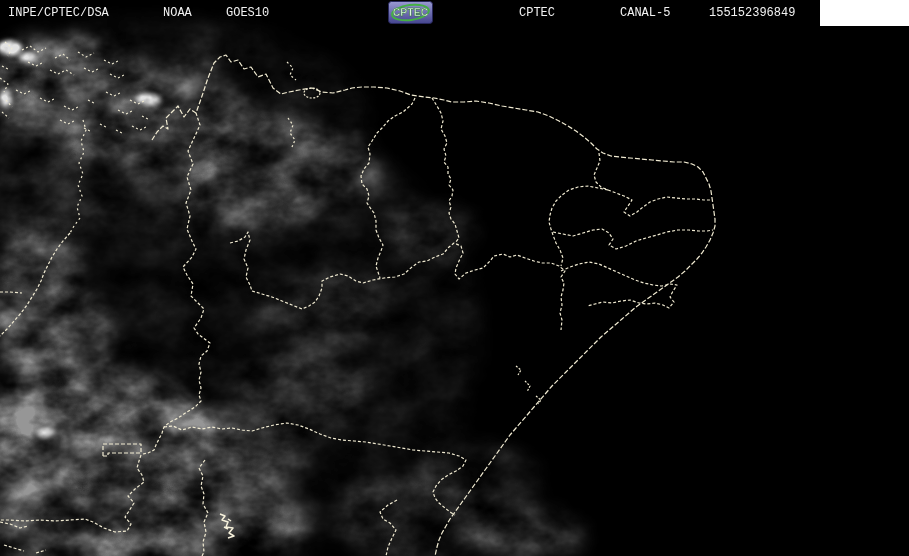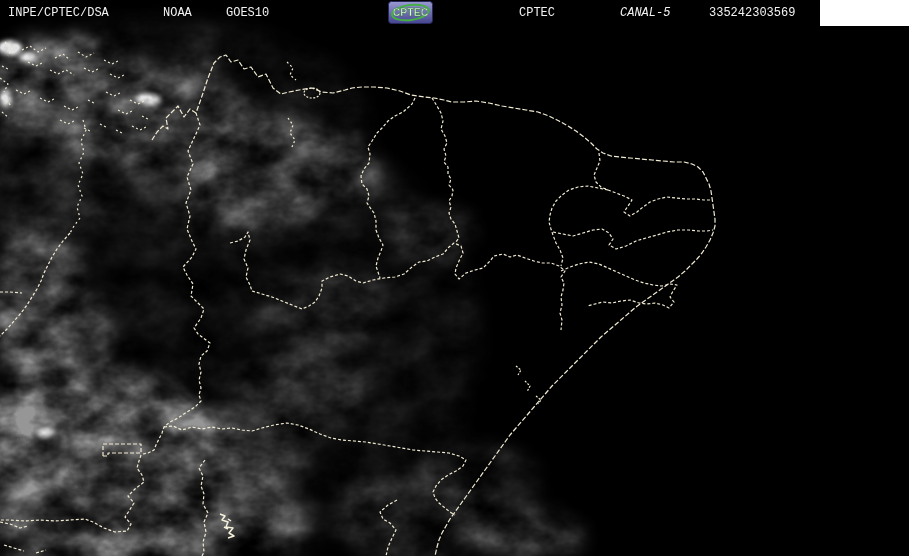--- a/index.html
+++ b/index.html
@@ -5,21 +5,21 @@
   html,body{margin:0;padding:0;background:#000;}
   .stage{position:relative;width:909px;height:556px;background:#1d4ed8;overflow:hidden;
          font-family:"Liberation Mono","DejaVu Sans Mono",monospace;}
   .map-svg{position:absolute;left:0;top:0;}
   .hdr{position:absolute;top:6px;height:14px;line-height:14px;color:#f2f2f2;
        font-size:12px;white-space:pre;}
   .hdr-org{left:8px;}
   .hdr-agency{left:163px;}
   .hdr-sat{left:226px;}
   .hdr-band{left:519px;}
-  .hdr-chan{left:620px;font-style:italic;}
+  .hdr-chan{left:620px;}
   .hdr-time{left:709px;}
   .logo{position:absolute;left:388px;top:1px;width:45px;height:23px;}
   .blank-patch{position:absolute;left:820px;top:0;width:89px;height:26px;background:#ffffff;}
 </style>
 </head>
 <body>
 
 <div class="stage">
 
   <svg class="map-svg" width="909" height="556" viewBox="0 0 909 556">
@@ -139,21 +139,21 @@
     </g>
 
     <rect x="0" y="0" width="909" height="26" fill="#000000" fill-opacity="0.0"></rect>
   </svg>
 
   <span class="hdr hdr-org">INPE/CPTEC/DSA</span>
   <span class="hdr hdr-agency">NOAA</span>
   <span class="hdr hdr-sat">GOES10</span>
   <span class="hdr hdr-band">CPTEC</span>
   <span class="hdr hdr-chan">CANAL-5</span>
-  <span class="hdr hdr-time">335242303569</span>
+  <span class="hdr hdr-time">155152396849</span>
 
   <svg class="logo" width="45" height="23" viewBox="0 0 45 23">
     <defs>
       <linearGradient id="lg" x1="0" y1="0" x2="0" y2="1">
         <stop offset="0" stop-color="#9a9ad2"></stop>
         <stop offset="1" stop-color="#45458f"></stop>
       </linearGradient>
     </defs>
     <rect x="0.5" y="0.5" width="44" height="22" rx="3" fill="url(#lg)" stroke="#28285c"></rect>
     <ellipse cx="22.5" cy="11.5" rx="18.5" ry="7.5" fill="none" stroke="#45b045" stroke-width="2" transform="rotate(-7 22.5 11.5)"></ellipse>

